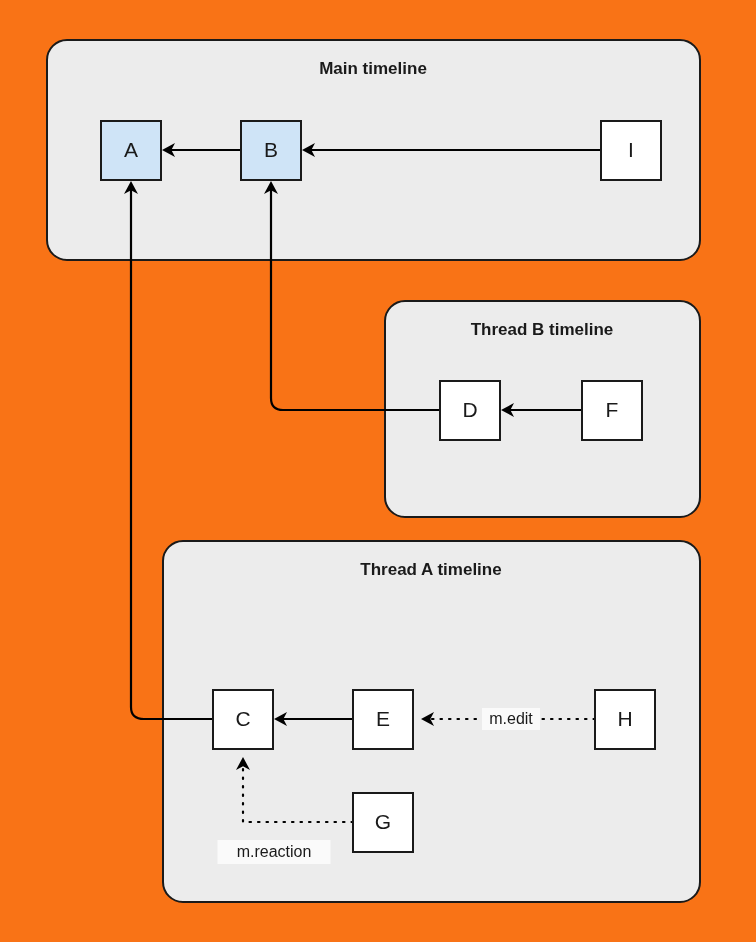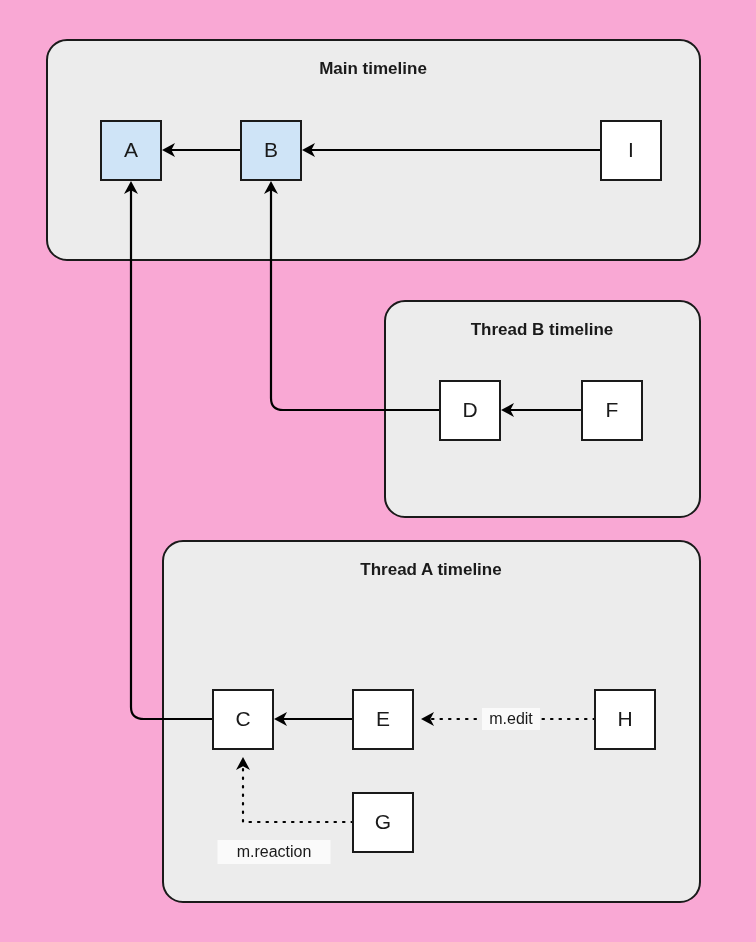--- a/index.html
+++ b/index.html
@@ -7,21 +7,21 @@
     padding: 0;
     background: #ffffff;
   }
   body {
     font-family: "Liberation Sans", sans-serif;
   }
   #diagram-root {
     position: relative;
     width: 756px;
     height: 942px;
-    background: #f9a8d4;
+    background: #f97316;
     overflow: hidden;
   }
   #diagram-svg {
     position: absolute;
     left: 0;
     top: 0;
     width: 756px;
     height: 942px;
   }
   .container-box {

